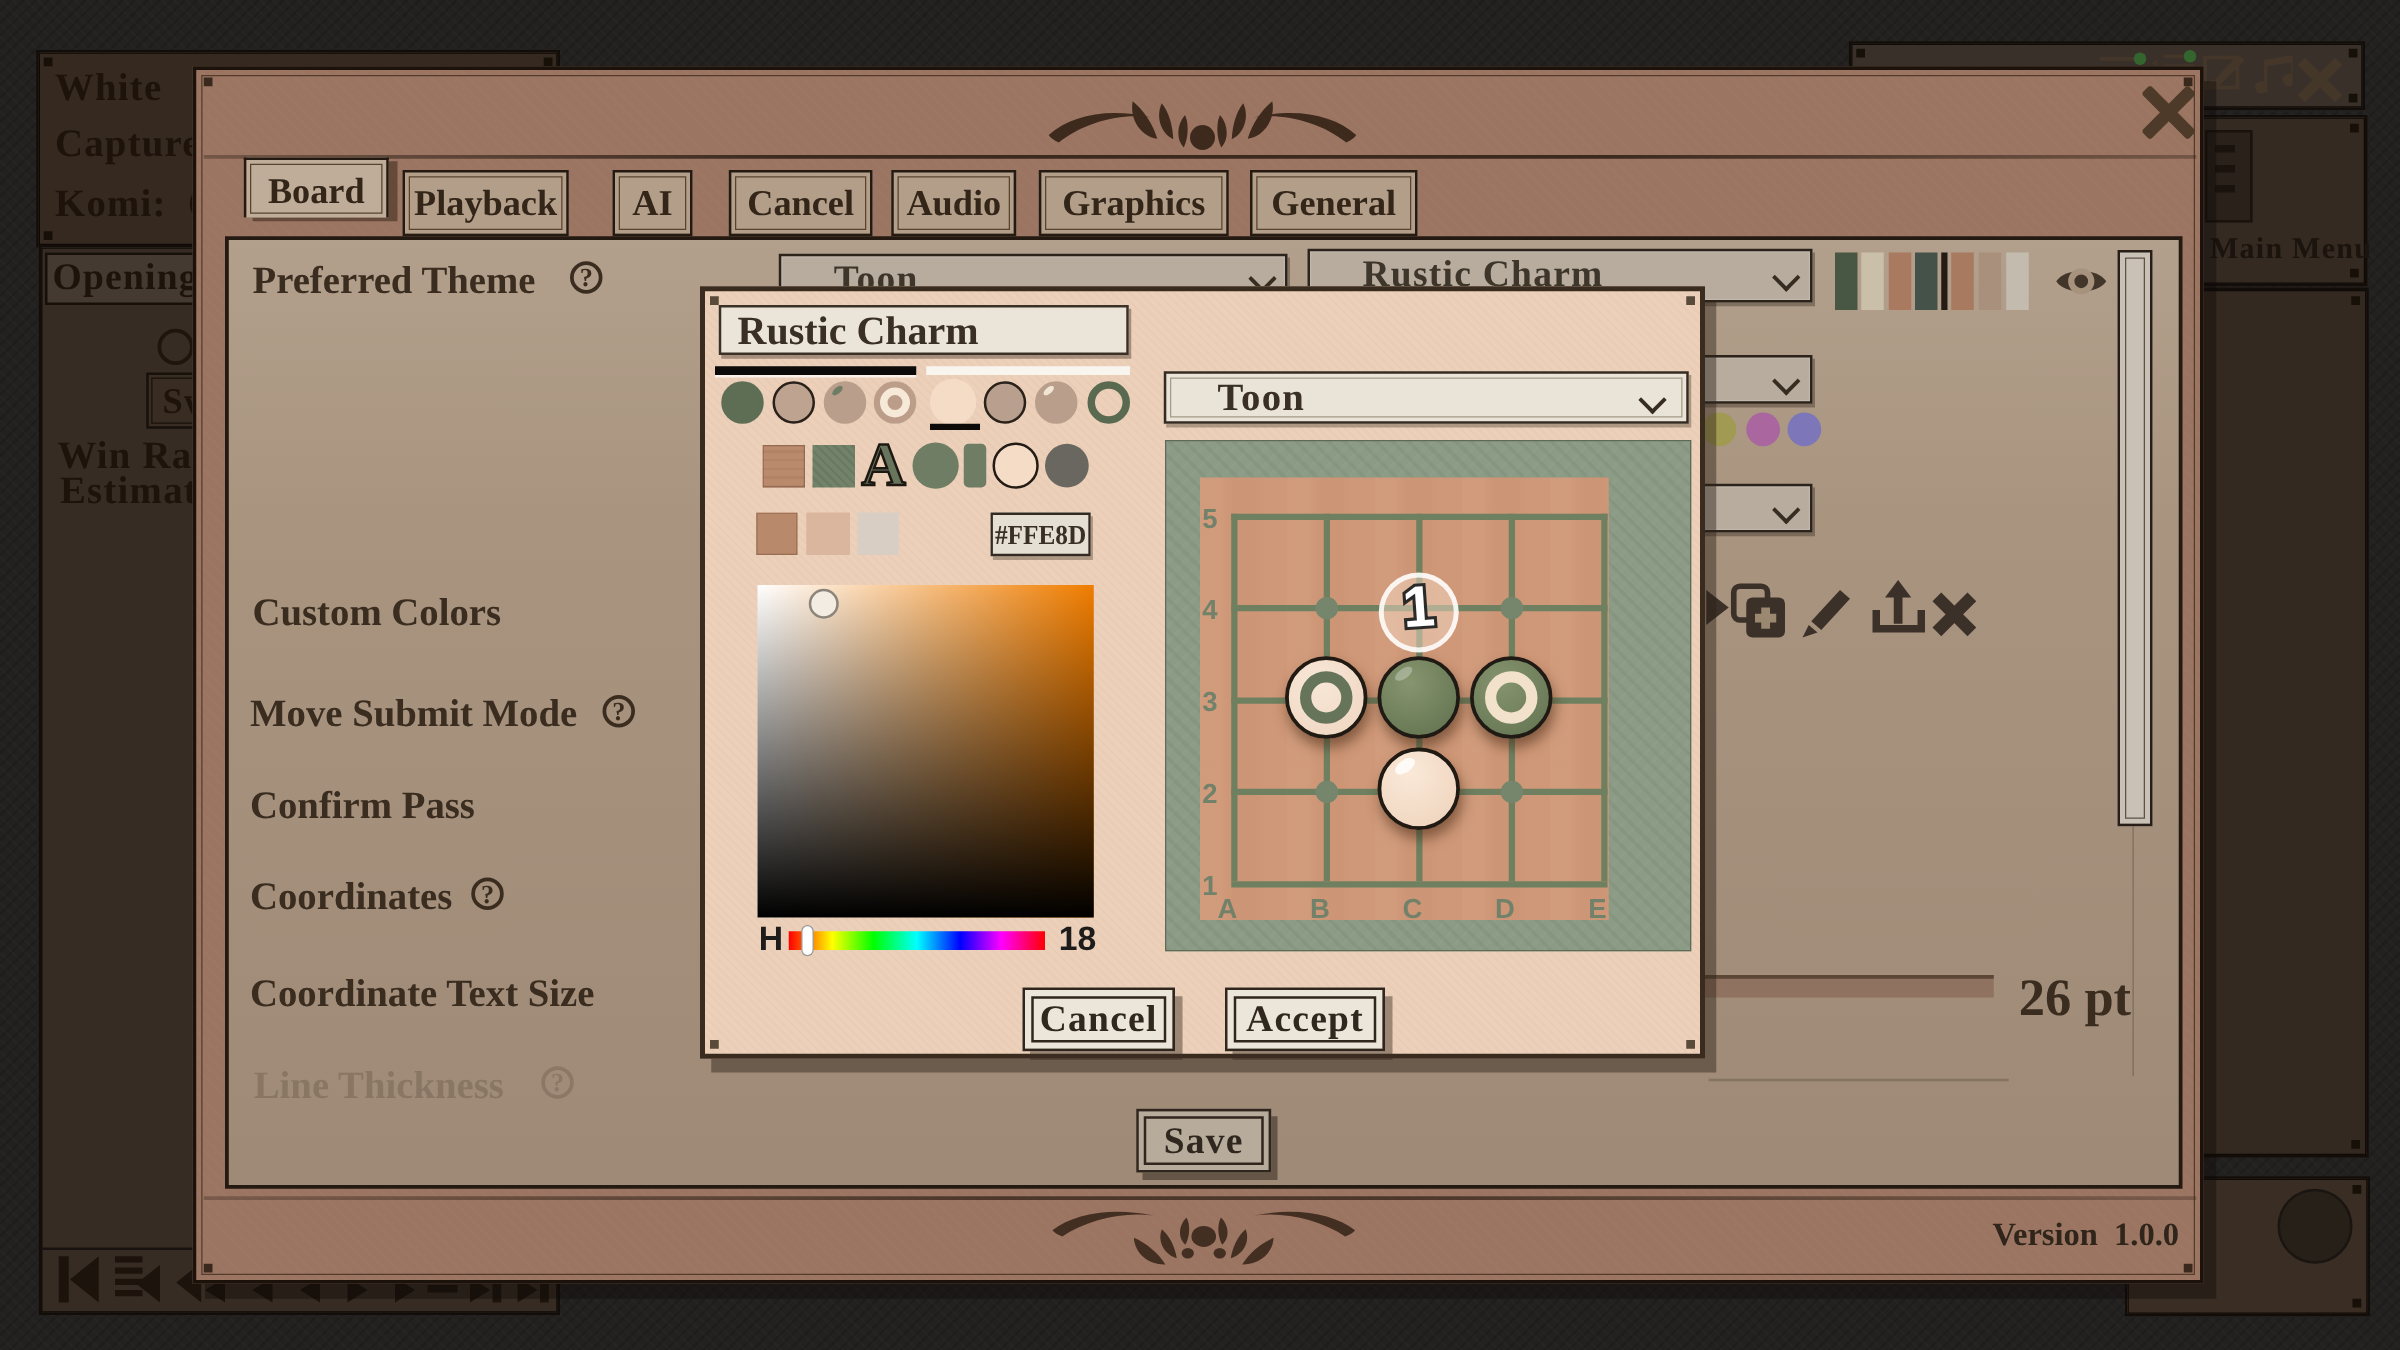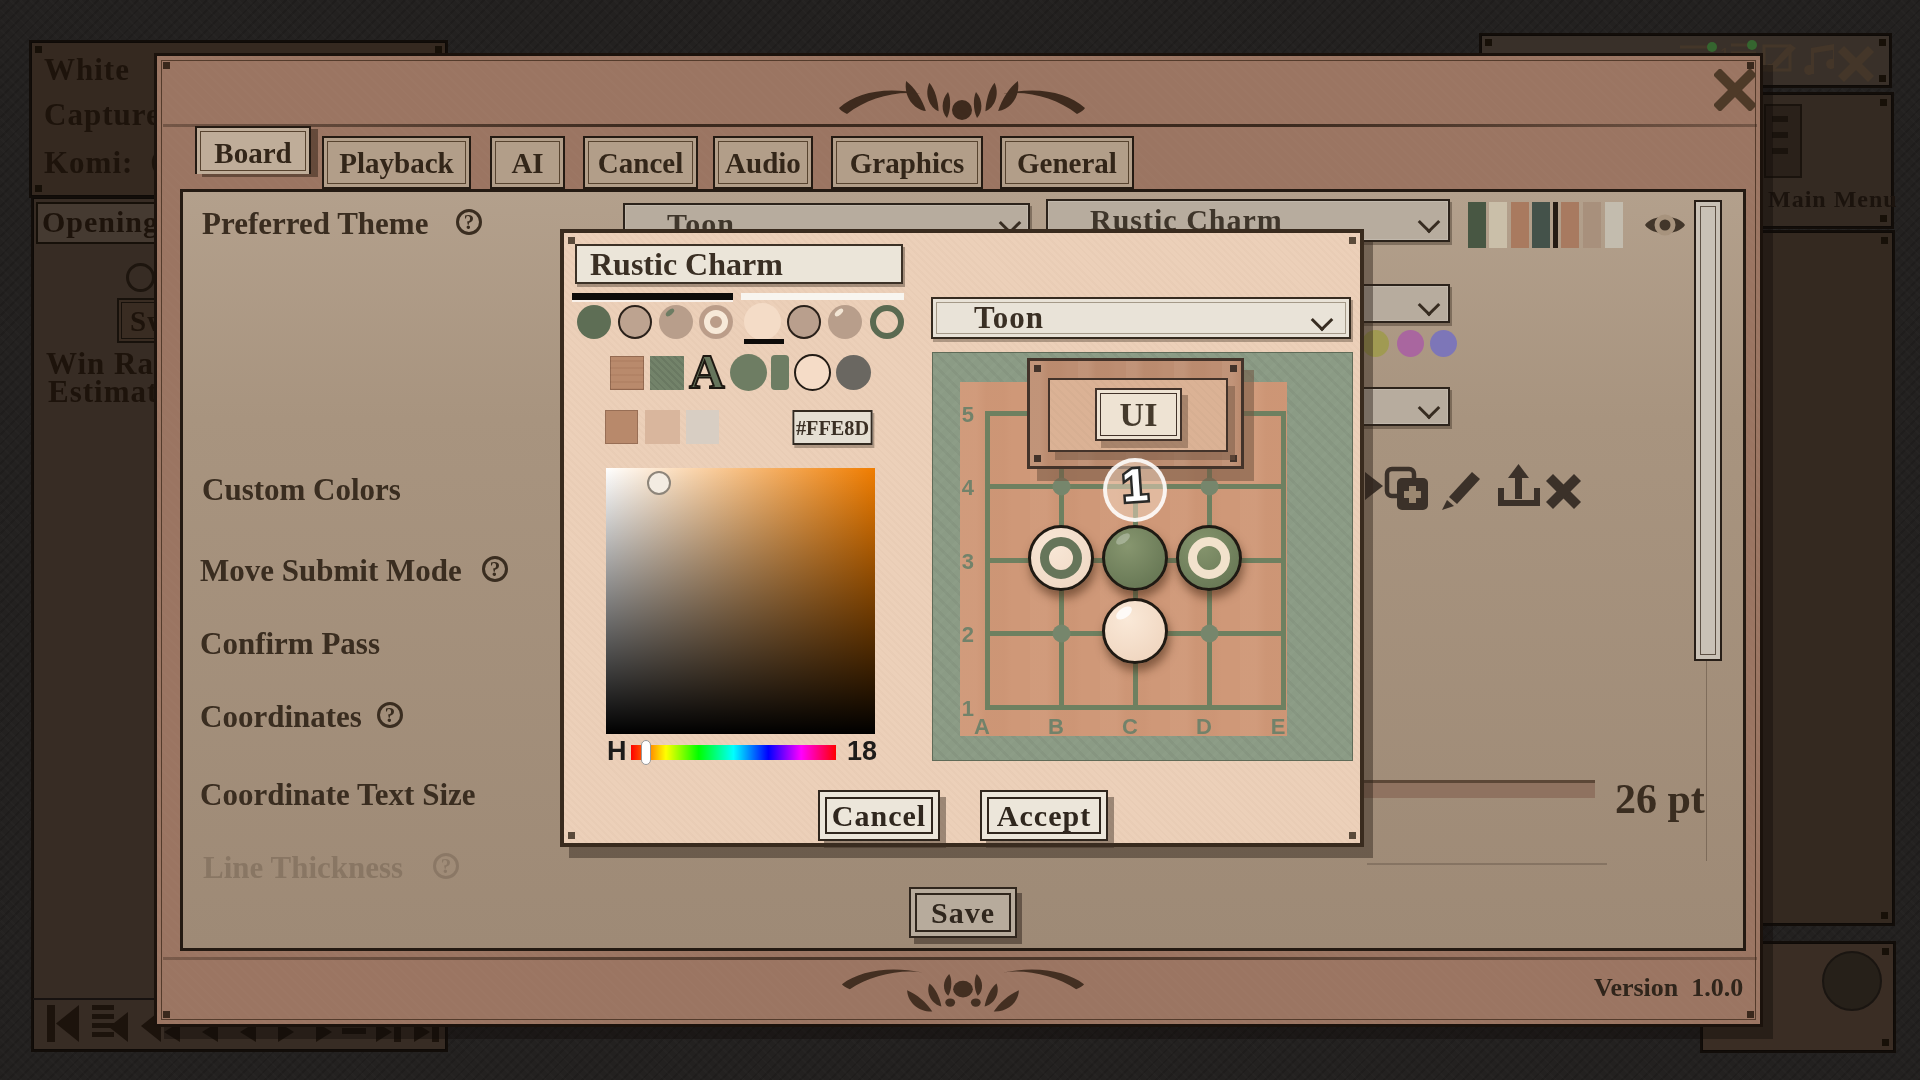--- a/index.html
+++ b/index.html
@@ -160,22 +160,22 @@
       </g>
     </svg>
     <div class="abs" style="left:6px;top:68px;width:1594px;height:3px;background:linear-gradient(90deg,rgba(42,28,18,0.35),rgba(42,28,18,0.85) 30%,rgba(42,28,18,0.85) 70%,rgba(42,28,18,0.35));"></div>
     <svg class="abs" style="left:1557px;top:13px;" width="42" height="42" viewBox="0 0 42 42">
       <g stroke="#4e3a28" stroke-width="10" stroke-linecap="square">
         <line x1="6" y1="6" x2="36" y2="36"></line>
           <line x1="36" y1="6" x2="6" y2="36"></line>
       </g>
     </svg>
 
-    <div class="tab" style="left:165px;width:149px;">Playback</div>
-    <div class="tab" style="left:333px;width:75px;">AI</div>
+    <div class="tab" style="left:165px;width:133px;">Playback</div>
+    <div class="tab" style="left:333px;width:64px;">AI</div>
     <div class="tab" style="left:426px;width:115px;">Cancel</div>
     <div class="tab" style="left:556px;width:100px;">Audio</div>
     <div class="tab" style="left:674px;width:152px;">Graphics</div>
     <div class="tab" style="left:843px;width:134px;">General</div>
 
     <div id="content"></div>
     <div class="tab" id="tabBoard">Board</div>
 
     <div class="lbl" style="left:45px;top:150px;">Preferred Theme</div>
     <div class="qm" style="left:299px;top:153px;">?</div>
@@ -346,32 +346,20 @@
         <text x="14" y="260" text-anchor="end">2</text>
         <text x="14" y="334" text-anchor="end">1</text>
         <text x="22" y="352" text-anchor="middle">A</text>
         <text x="96" y="352" text-anchor="middle">B</text>
         <text x="170" y="352" text-anchor="middle">C</text>
         <text x="244" y="352" text-anchor="middle">D</text>
         <text x="318" y="352" text-anchor="middle">E</text>
       </g>
     </svg>
 
-    <div class="abs" style="left:463px;top:125px;width:217px;height:111px;background:#bd8e72;border:3px solid #43332a;box-sizing:border-box;box-shadow:10px 12px 0 rgba(115,85,65,0.55);
-        background-image:repeating-linear-gradient(90deg, rgba(255,240,225,0.06) 0 10px, rgba(150,90,55,0.06) 18px 30px, rgba(255,240,225,0.0) 38px 48px);">
-      <div class="cmark" style="left:4px;top:4px;background:#43332a;"></div>
-      <div class="cmark" style="right:4px;top:4px;background:#43332a;"></div>
-      <div class="cmark" style="left:4px;bottom:4px;background:#43332a;"></div>
-      <div class="cmark" style="right:4px;bottom:4px;background:#43332a;"></div>
-      <div style="position:absolute;left:18px;top:17px;width:176px;height:70px;background:#dbb295;border:2px solid #43332a;box-shadow:7px 8px 0 rgba(115,85,65,0.5);
-           background-image:repeating-linear-gradient(45deg, rgba(0,0,0,0.02) 0 2px, transparent 2px 6px);">
-        <div style="position:absolute;left:45px;top:8px;width:83px;height:49px;background:#eee3d3;border:2px solid #43332a;box-shadow:6px 7px 0 rgba(115,85,65,0.5), inset 0 0 0 3px #eee3d3, inset 0 0 0 4px #43332a;
-             color:#453a2c;font-weight:bold;font-size:34px;text-align:center;line-height:49px;">UI</div>
-      </div>
-    </div>
 
     <div class="abs" style="left:464px;top:292px;width:66px;height:66px;border-radius:50%;background:radial-gradient(circle at 38% 32%,#f8e7d6,#eed5c0);border:3px solid #201a13;box-sizing:border-box;box-shadow:2px 7px 10px rgba(70,40,20,0.55);">
       <div style="position:absolute;left:9px;top:9px;width:42px;height:42px;border-radius:50%;border:9px solid #66755a;box-sizing:border-box;"></div>
     </div>
     <div class="abs" style="left:538px;top:292px;width:66px;height:66px;border-radius:50%;background:radial-gradient(circle at 38% 30%,#87966f,#697956 75%);border:3px solid #1f1a13;box-sizing:border-box;box-shadow:2px 7px 10px rgba(70,40,20,0.55);">
       <div style="position:absolute;left:10px;top:7px;width:16px;height:8px;border-radius:50%;background:rgba(255,255,255,0.28);transform:rotate(-35deg);"></div>
     </div>
     <div class="abs" style="left:612px;top:292px;width:66px;height:66px;border-radius:50%;background:radial-gradient(circle at 38% 30%,#85946d,#697956 80%);border:3px solid #1f1a13;box-sizing:border-box;box-shadow:2px 7px 10px rgba(70,40,20,0.55);">
       <div style="position:absolute;left:9px;top:9px;width:42px;height:42px;border-radius:50%;border:9px solid #f2e2cc;box-sizing:border-box;"></div>
     </div>

